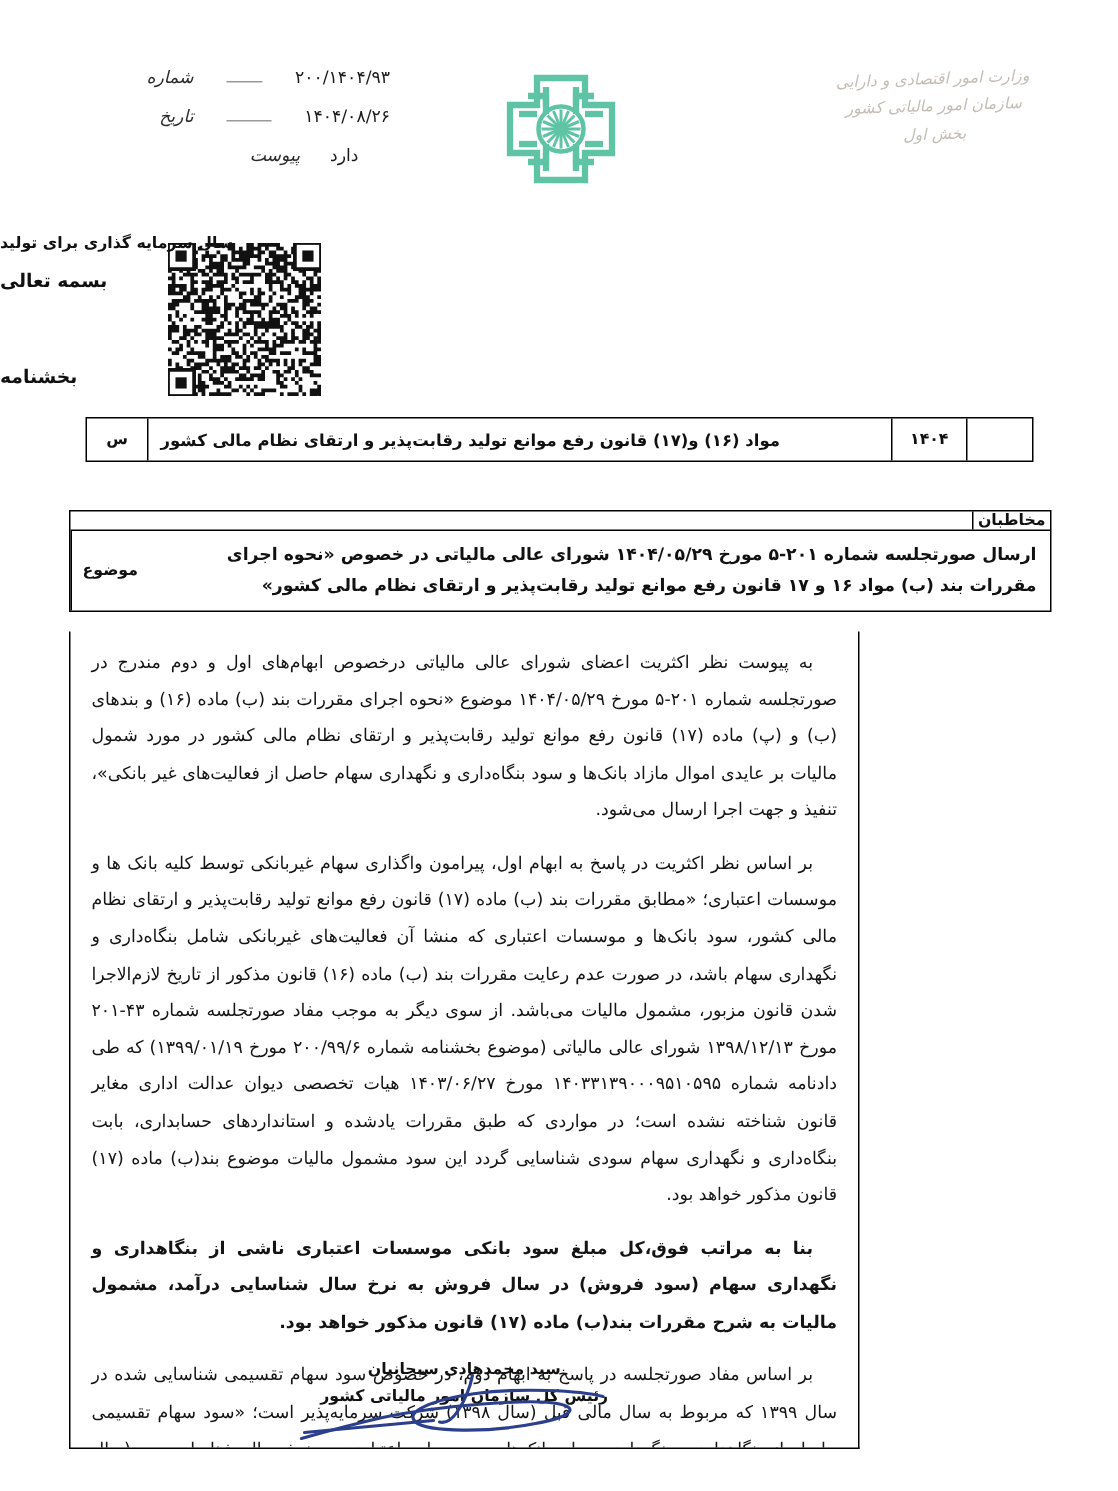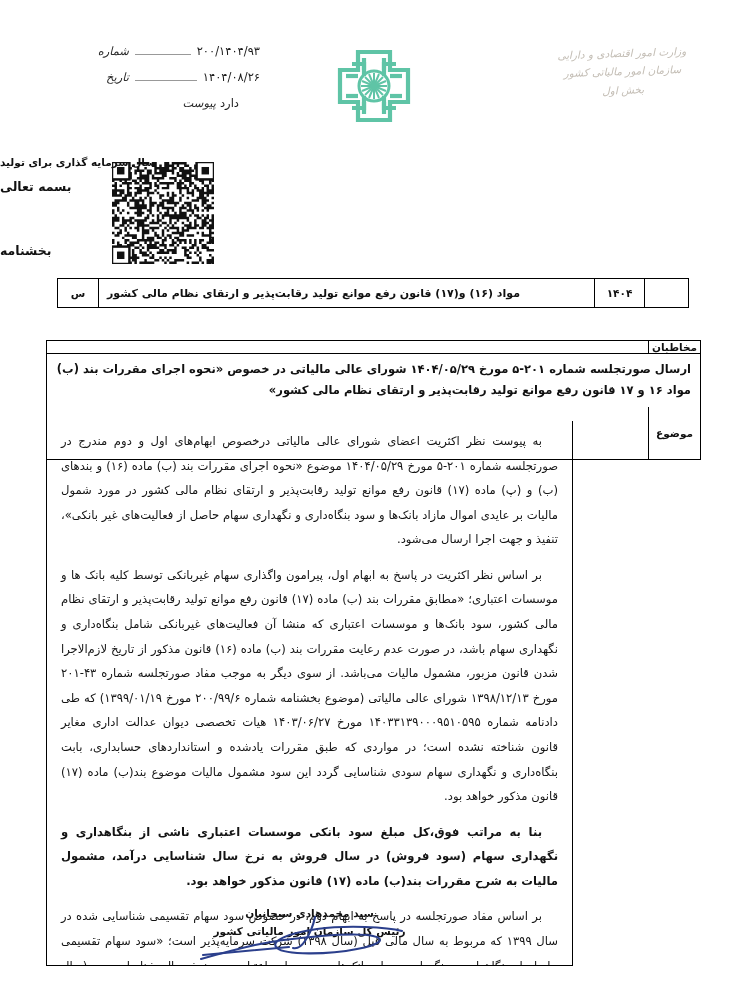--- a/index.html
+++ b/index.html
@@ -38,21 +38,21 @@
     width: 165px;
     text-align: right;
     direction: rtl;
   }
   .meta-row {
     display: flex;
     flex-direction: row-reverse;
     align-items: baseline;
     justify-content: flex-start;
     height: 26px;
-    gap: 4px;
+    gap: 20px;
   }
   .meta-label {
     font-size: 11.5px;
     color: #2b2b2b;
     font-family: "DejaVu Serif", "Liberation Serif", serif;
     font-style: italic;
     white-space: nowrap;
     min-width: 34px;
     text-align: right;
   }
@@ -163,21 +163,21 @@
     width: 655px;
     border: 1px solid #000;
     box-sizing: border-box;
     background: #fff;
   }
   .mt-row {
     display: flex;
     flex-direction: row;
     border-bottom: 1px solid #000;
   }
-  .mt-row:last-child { border-bottom: none; flex-direction: column; }
+  .mt-row:last-child { border-bottom: none; }
   .mt-label {
     width: 52px;
     flex: 0 0 52px;
     border-left: 1px solid #000;
     box-sizing: border-box;
     display: flex;
     align-items: center;
     justify-content: center;
     font-size: 10.5px;
     font-weight: bold;

